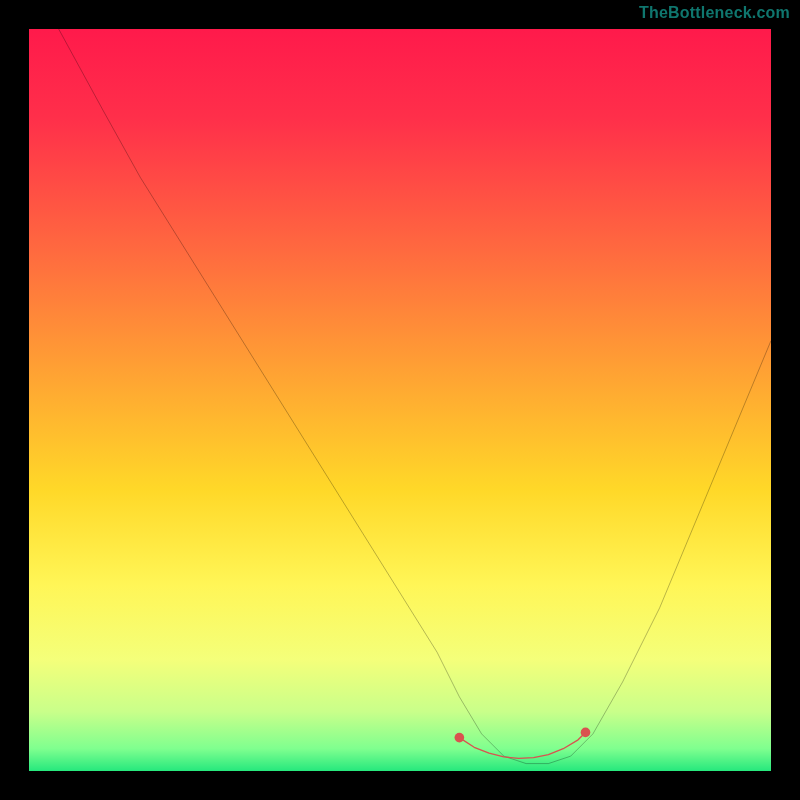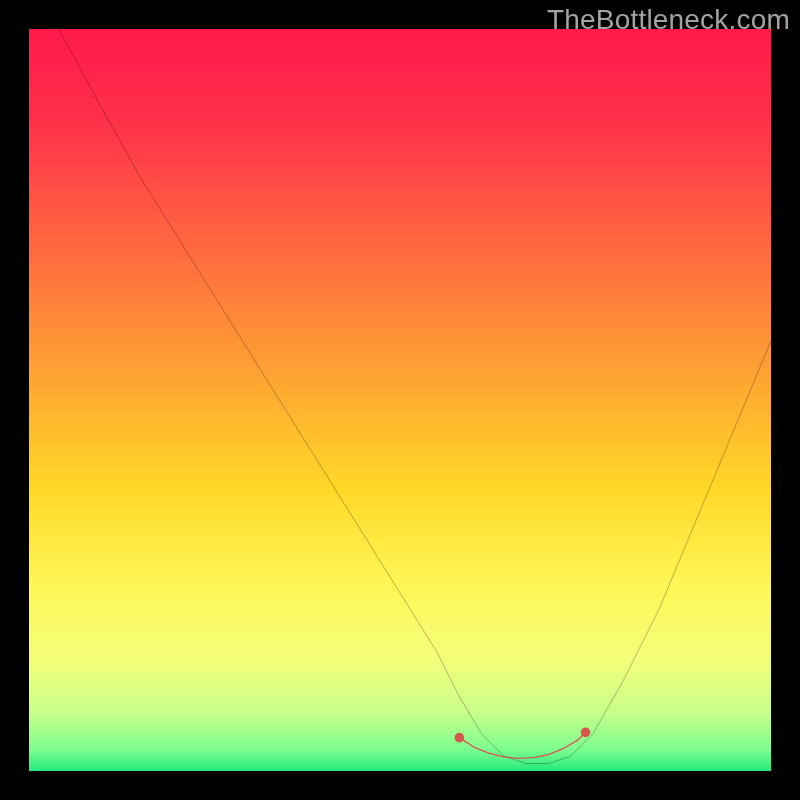--- a/index.html
+++ b/index.html
@@ -14,23 +14,23 @@
   .outer {
     position: relative;
     width: 800px;
     height: 800px;
     background: #000;
   }
   .watermark {
     position: absolute;
     top: 4px;
     right: 10px;
-    color: #a3a3a3;
-    font-size: 28px;
-    font-weight: 400;
+    color: #0f766e;
+    font-size: 16px;
+    font-weight: 700;
     letter-spacing: 0.2px;
     z-index: 10;
   }
   .plot-frame {
     position: absolute;
     left: 29px;
     top: 29px;
     width: 742px;
     height: 742px;
     background: #000;

